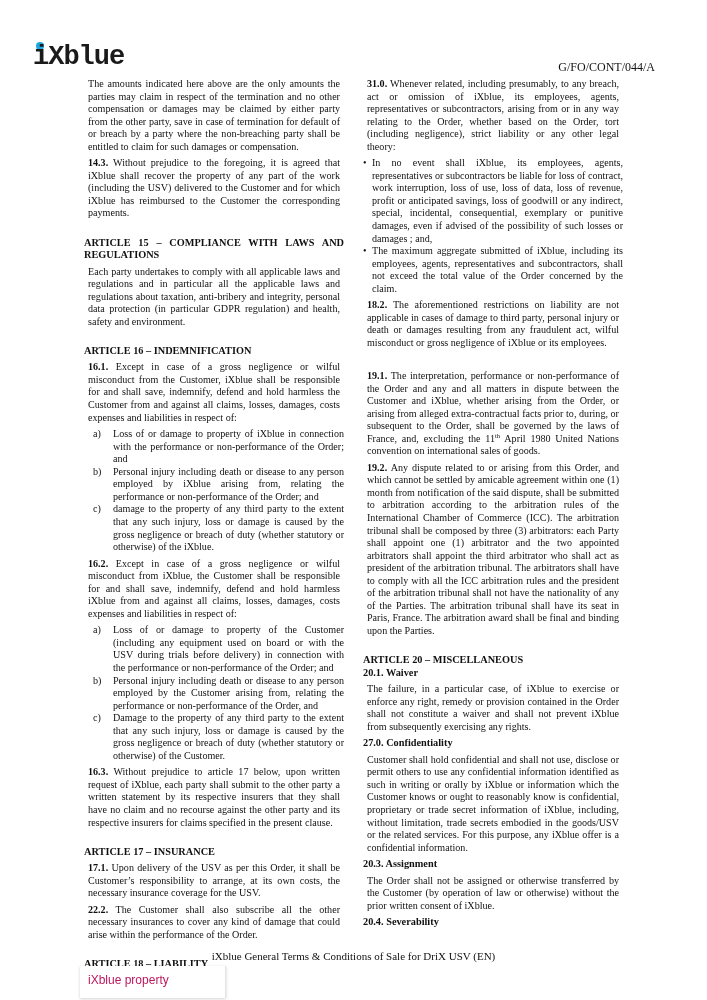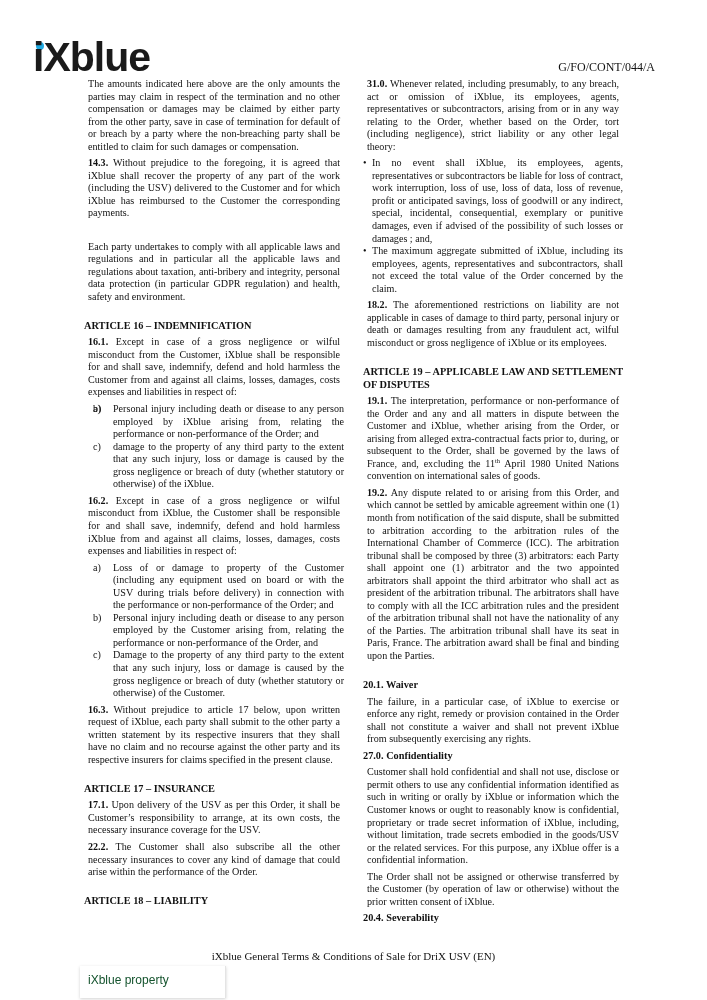--- a/index.html
+++ b/index.html
@@ -1,61 +1,62 @@
 <!DOCTYPE html>
 <html><head>
 <meta charset="utf-8">
 <style>
   html, body { margin:0; padding:0; background:#ffffff; }
   body { width:707px; height:1000px; position:relative; overflow:hidden;
          font-family:"Liberation Serif", "DejaVu Serif", serif; color:#111; }
   .logo { position:absolute; left:33px; top:40px; height:34px; }
-  .logo-text { font-family:Liberation Sans, sans-serif; font-weight:bold;
-               font-size:41px; letter-spacing:-1px; color:#1a1a1a; line-height:34px; position:relative; }
+  .logo-text { font-family:Liberation Mono, monospace; font-weight:bold;
+               font-size:27px; letter-spacing:-1px; color:#1a1a1a; line-height:34px; position:relative; }
   .logo-dot { position:absolute; left:3px; top:2px; width:8px; height:8px; border-radius:50%; background:#1fa8e0; }
   .docref { position:absolute; right:52px; top:60px; font-size:12px; }
   .col { position:absolute; top:74px; width:260px; font-size:10.1px; line-height:12.55px; text-align:justify; }
   .col.left { left:84px; }
   .col.right { left:363px; }
   .col p { margin:4px; }
   .col .b { font-weight:bold; }
   .col h3 { margin:0; font-size:10.3px; font-weight:bold; line-height:12.55px; text-align:justify; }
   .col .gap { height:12.5px; }
   .alist { margin:0; padding:0; list-style:none; }
   .alist li { position:relative; padding-left:29px; }
   .alist li .mk { position:absolute; left:9px; top:0; }
   .blist { margin:0; padding:0; list-style:none; }
   .blist li { position:relative; padding-left:9px; }
   .blist li .mk { position:absolute; left:0; top:0; }
   sup { font-size:6.5px; line-height:0; }
   .footer { position:absolute; top:950px; left:0; width:707px; text-align:center; font-size:11px; }
   .prop-box { position:absolute; left:80px; top:966px; width:145px; height:32px; background:#fff;
               box-shadow:0 1px 3px rgba(0,0,0,0.18); border-right:1px solid #e4e4e4; }
   .prop-text { position:absolute; left:8px; top:7px; font-family:"Liberation Sans","DejaVu Sans",sans-serif;
-               font-size:12px; color:#14532d; }
+               font-size:12px; color:#be185d; }
 </style>
 </head>
 <body>
 
 <div class="logo">
   <span class="logo-dot"></span>
   <span class="logo-text">iXblue</span>
 </div>
 <div class="docref">G/FO/CONT/044/A</div>
 
 <div class="col left">
   <p>The amounts indicated here above are the only amounts the parties may claim in respect of the termination and no other compensation or damages may be claimed by either party from the other party, save in case of termination for default of or breach by a party where the non-breaching party shall be entitled to claim for such damages or compensation.</p>
   <p><span class="b">14.3.</span><span> Without prejudice to the foregoing, it is agreed that iXblue shall recover the property of any part of the work (including the USV) delivered to the Customer and for which iXblue has reimbursed to the Customer the corresponding payments.</span></p>
   <div class="gap"></div>
+  <h3>ARTICLE 15 – COMPLIANCE WITH LAWS AND REGULATIONS</h3>
   <p>Each party undertakes to comply with all applicable laws and regulations and in particular all the applicable laws and regulations about taxation, anti-bribery and integrity, personal data protection (in particular GDPR regulation) and health, safety and environment.</p>
   <div class="gap"></div>
   <h3>ARTICLE 16 – INDEMNIFICATION</h3>
   <p><span class="b">16.1.</span><span> Except in case of a gross negligence or wilful misconduct from the Customer, iXblue shall be responsible for and shall save, indemnify, defend and hold harmless the Customer from and against all claims, losses, damages, costs expenses and liabilities in respect of:</span></p>
   <ul class="alist">
-    <li><span class="mk">a)</span></li>
+    <li><span class="mk">a)</span><span>Loss of or damage to property of iXblue in connection with the performance or non-performance of the Order; and</span></li>
     <li><span class="mk">b)</span><span>Personal injury including death or disease to any person employed by iXblue arising from, relating the performance or non-performance of the Order; and</span></li>
     <li><span class="mk">c)</span><span>damage to the property of any third party to the extent that any such injury, loss or damage is caused by the gross negligence or breach of duty (whether statutory or otherwise) of the iXblue.</span></li>
   </ul>
   <p><span class="b">16.2.</span><span> Except in case of a gross negligence or wilful misconduct from iXblue, the Customer shall be responsible for and shall save, indemnify, defend and hold harmless iXblue from and against all claims, losses, damages, costs expenses and liabilities in respect of:</span></p>
   <ul class="alist">
     <li><span class="mk">a)</span><span>Loss of or damage to property of the Customer (including any equipment used on board or with the USV during trials before delivery) in connection with the performance or non-performance of the Order; and</span></li>
     <li><span class="mk">b)</span><span>Personal injury including death or disease to any person employed by the Customer arising from, relating the performance or non-performance of the Order, and</span></li>
     <li><span class="mk">c)</span><span>Damage to the property of any third party to the extent that any such injury, loss or damage is caused by the gross negligence or breach of duty (whether statutory or otherwise) of the Customer.</span></li>
   </ul>
   <p><span class="b">16.3.</span><span> Without prejudice to article 17 below, upon written request of iXblue, each party shall submit to the other party a written statement by its respective insurers that they shall have no claim and no recourse against the other party and its respective insurers for claims specified in the present clause.</span></p>
@@ -68,28 +69,29 @@
 </div>
 
 <div class="col right">
   <p><span class="b">31.0.</span><span> Whenever related, including presumably, to any breach, act or omission of iXblue, its employees, agents, representatives or subcontractors, arising from or in any way relating to the Order, whether based on the Order, tort (including negligence), strict liability or any other legal theory:</span></p>
   <ul class="blist">
     <li><span class="mk">•</span><span>In no event shall iXblue, its employees, agents, representatives or subcontractors be liable for loss of contract, work interruption, loss of use, loss of data, loss of revenue, profit or anticipated savings, loss of goodwill or any indirect, special, incidental, consequential, exemplary or punitive damages, even if advised of the possibility of such losses or damages ; and,</span></li>
     <li><span class="mk">•</span><span>The maximum aggregate submitted of iXblue, including its employees, agents, representatives and subcontractors, shall not exceed the total value of the Order concerned by the claim.</span></li>
   </ul>
   <p><span class="b">18.2.</span><span> The aforementioned restrictions on liability are not applicable in cases of damage to third party, personal injury or death or damages resulting from any fraudulent act, wilful misconduct or gross negligence of iXblue or its employees.</span></p>
   <div class="gap"></div>
-  <h3>ARTICLE 19 – APPLICABLE LAW AND SETTLEMENT OF DISPUTES</h3>
   <p><span class="b">19.1.</span><span> The interpretation, performance or non-performance of the Order and any and all matters in dispute between the Customer and iXblue, whether arising from the Order, or arising from alleged extra-contractual facts prior to, during, or subsequent to the Order, shall be governed by the laws of France, and, excluding the 11</span><sup>th</sup><span> April 1980 United Nations convention on international sales of goods.</span></p>
   <p><span class="b">19.2.</span><span> Any dispute related to or arising from this Order, and which cannot be settled by amicable agreement within one (1) month from notification of the said dispute, shall be submitted to arbitration according to the arbitration rules of the International Chamber of Commerce (ICC). The arbitration tribunal shall be composed by three (3) arbitrators: each Party shall appoint one (1) arbitrator and the two appointed arbitrators shall appoint the third arbitrator who shall act as president of the arbitration tribunal. The arbitrators shall have to comply with all the ICC arbitration rules and the president of the arbitration tribunal shall not have the nationality of any of the Parties. The arbitration tribunal shall have its seat in Paris, France. The arbitration award shall be final and binding upon the Parties.</span></p>
   <div class="gap"></div>
+  <h3>ARTICLE 20 – MISCELLANEOUS</h3>
   <h3>20.1. Waiver</h3>
   <p>The failure, in a particular case, of iXblue to exercise or enforce any right, remedy or provision contained in the Order shall not constitute a waiver and shall not prevent iXblue from subsequently exercising any rights.</p>
   <h3>27.0. Confidentiality</h3>
   <p>Customer shall hold confidential and shall not use, disclose or permit others to use any confidential information identified as such in writing or orally by iXblue or information which the Customer knows or ought to reasonably know is confidential, proprietary or trade secret information of iXblue, including, without limitation, trade secrets embodied in the goods/USV or the related services. For this purpose, any iXblue offer is a confidential information.</p>
+  <h3>20.3. Assignment</h3>
   <p>The Order shall not be assigned or otherwise transferred by the Customer (by operation of law or otherwise) without the prior written consent of iXblue.</p>
   <h3>20.4. Severability</h3>
 </div>
 
 <div class="footer">iXblue General Terms &amp; Conditions of Sale for DriX USV (EN)</div>
 <div class="prop-box">
   <span class="prop-text">iXblue property</span>
 </div>
 
 </body></html>

